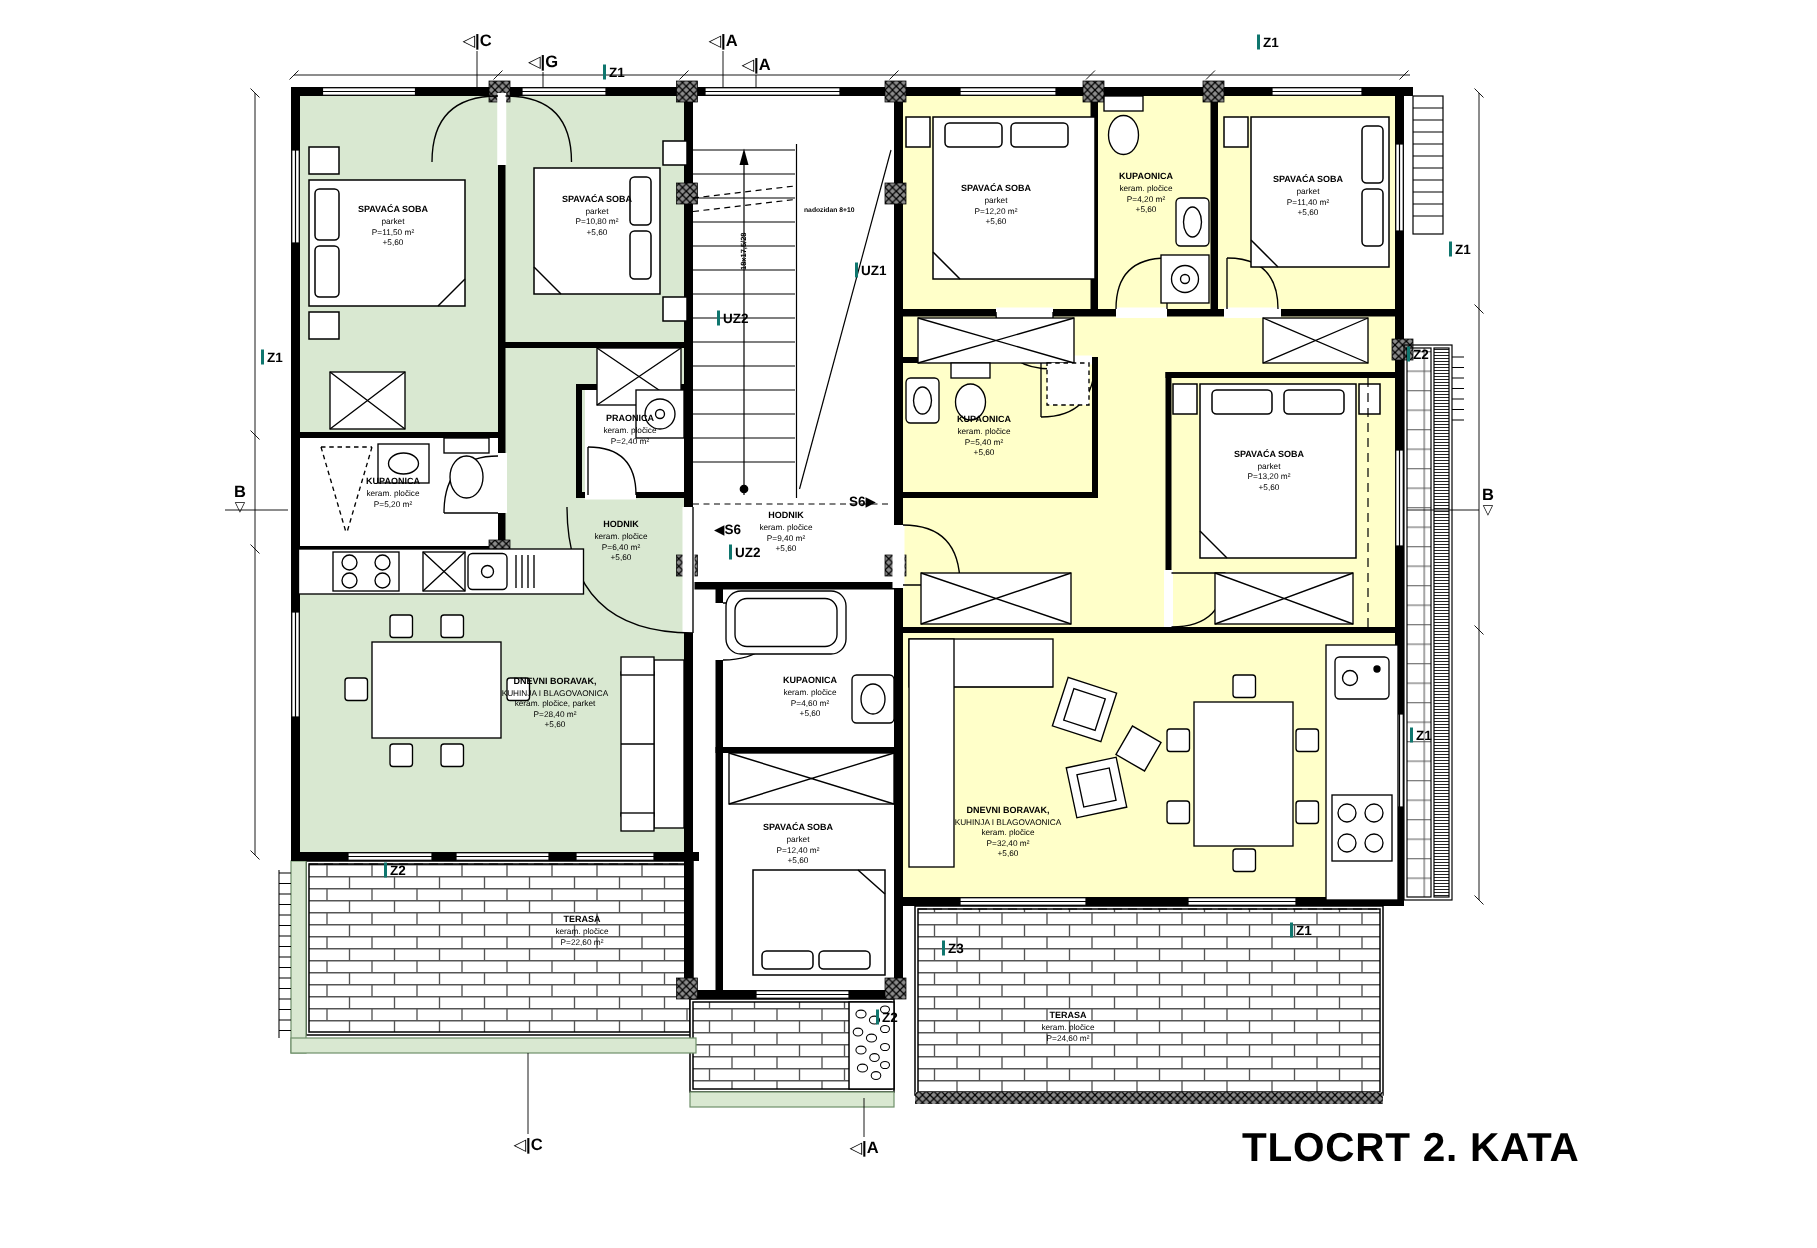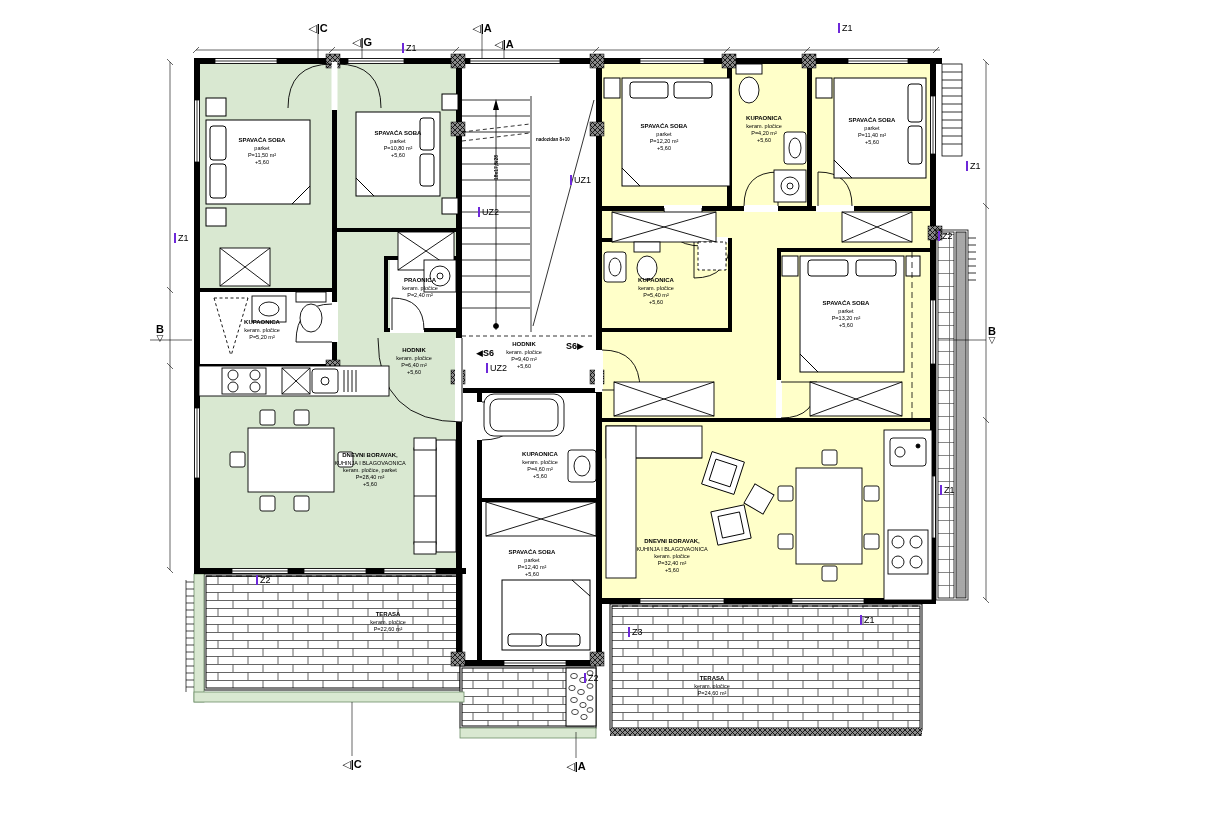--- a/index.html
+++ b/index.html
@@ -6,22 +6,22 @@
   .canvas{position:relative;width:1211px;height:832px;background:#fff;overflow:hidden;
           font-family:"Liberation Sans","DejaVu Sans",sans-serif;}
   svg.plan{position:absolute;left:0;top:0;}
   #labels-layer{position:absolute;left:0;top:0;width:100%;height:100%;}
   .lbl{position:absolute;transform:translate(-50%,-50%);text-align:center;
        font-size:5.5px;line-height:1.3;color:#000;white-space:nowrap;}
   .lbl .lbl-name{font-weight:bold;font-size:6px;}
   .sec{position:absolute;transform:translate(-50%,-50%);font-size:11px;font-weight:bold;
        color:#000;text-align:center;line-height:1;}
   .sec .sec-sub{font-size:9px;line-height:6px;font-weight:normal;}
-  .axis{position:absolute;transform:translate(0,-50%);font-size:9px;font-weight:normal;color:#000;
-        border-left:2px solid #6d28d9;padding-left:2px;line-height:10px;}
+  .axis{position:absolute;transform:translate(0,-50%);font-size:9px;font-weight:bold;color:#000;
+        border-left:2px solid #0f766e;padding-left:2px;line-height:10px;}
   .stxt{position:absolute;font-size:9px;font-weight:bold;color:#000;line-height:1;}
   .stxt-sm{position:absolute;font-size:4.5px;font-weight:bold;color:#000;line-height:1;}
   .vtxt{position:absolute;font-size:5px;font-weight:bold;color:#000;line-height:1;
         transform:rotate(-90deg);transform-origin:left top;white-space:nowrap;}
   .title{position:absolute;left:828px;top:750px;font-size:27px;font-weight:bold;
          letter-spacing:0.5px;color:#000;}
 </style>
 </head>
 <body>
 
@@ -575,18 +575,19 @@
       <div class="axis" style="left: 256px; top: 580px;">Z2</div>
       <div class="axis" style="left: 628px; top: 632px;">Z3</div>
       <div class="axis" style="left: 860px; top: 620px;">Z1</div>
       <div class="axis" style="left: 584px; top: 678px;">Z2</div>
       <div class="axis" style="left: 570px; top: 180px;">UZ1</div>
       <div class="axis" style="left: 486px; top: 368px;">UZ2</div>
       <div class="axis" style="left: 478px; top: 212px;">UZ2</div>
     </div>
 
 <span class="stxt" style="left:476px;top:349px">◀S6</span>
-<span class="stxt" style="left:566px;top:342px">S6▶</span>
+<span class="stxt" style="left:566px;top:330px">S6▶</span>
 <span class="vtxt" style="left:494px;top:180px">18x17,5/28</span>
 <span class="stxt-sm" style="left:536px;top:138px">nadozidan 8+10</span>
 
+<div class="title">TLOCRT 2. KATA</div>
 
 </div>
 
 </body></html>

